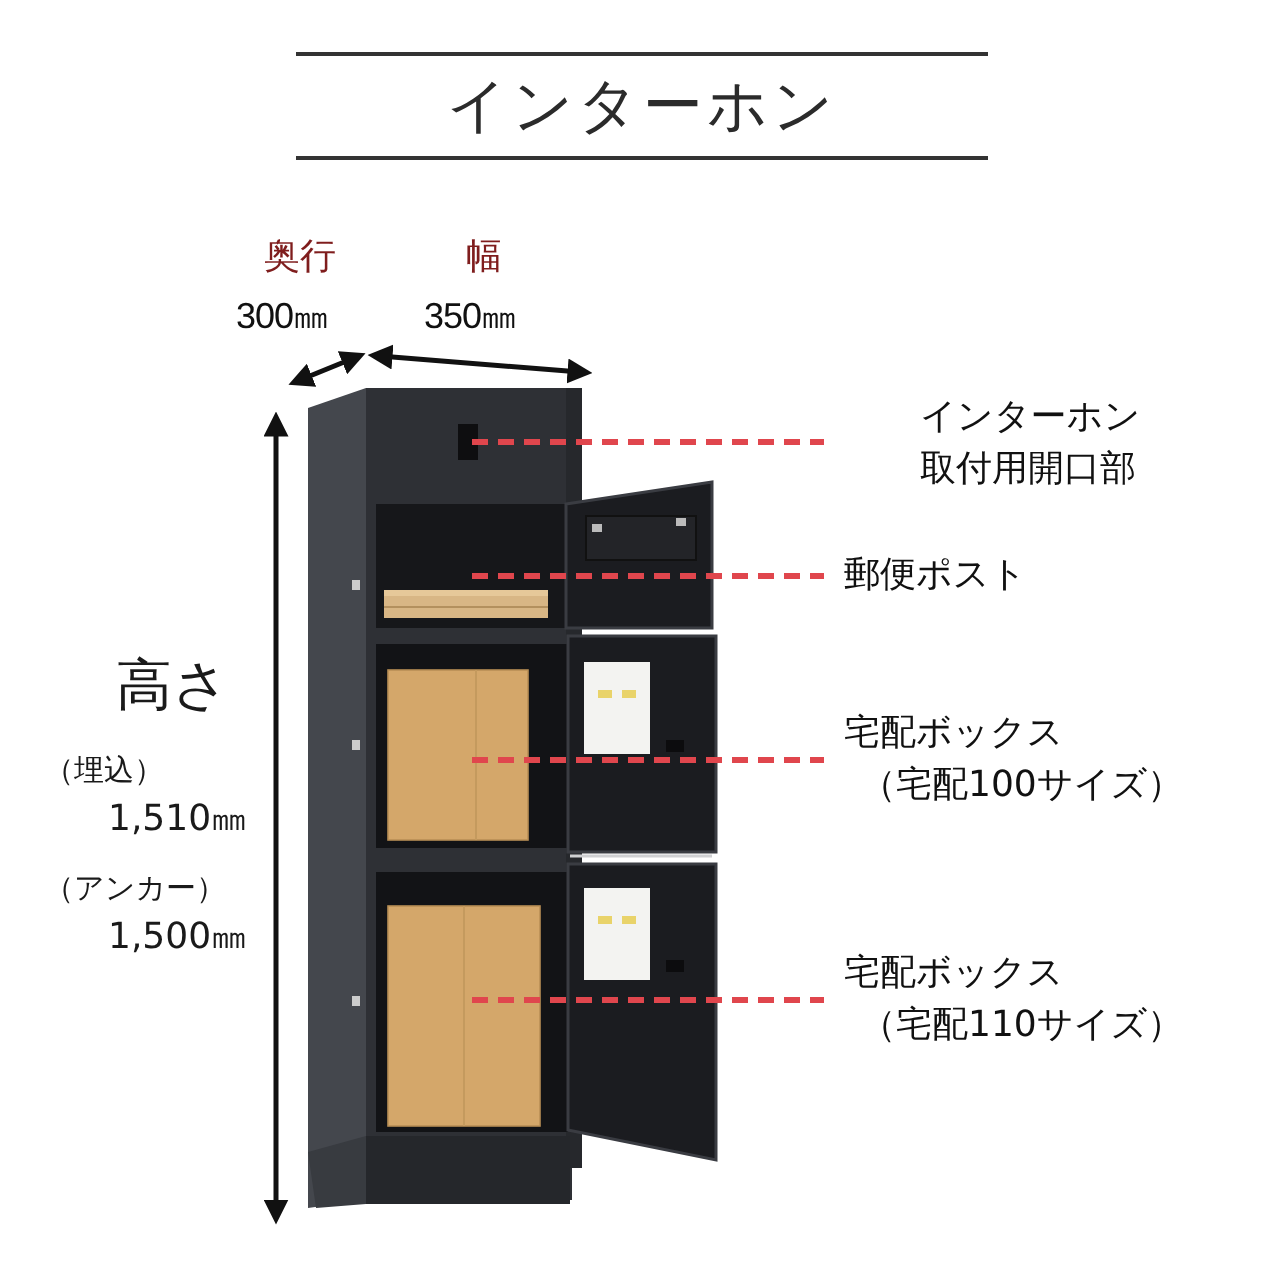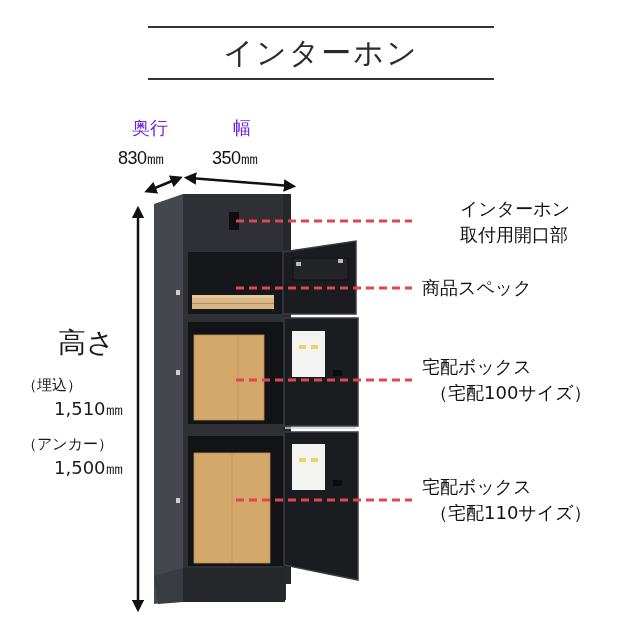--- a/index.html
+++ b/index.html
@@ -5,21 +5,21 @@
   * { box-sizing: border-box; margin: 0; padding: 0; }
   html, body { width: 640px; height: 640px; background: #ffffff; overflow: hidden; }
   body { position: relative; font-family: "DejaVu Sans", "Liberation Sans", sans-serif; color: #1a1a1a; }
 
   .title-wrap { position: absolute; left: 148px; top: 26px; width: 346px; height: 52px; }
   .title-line { position: absolute; left: 0; right: 0; height: 2px; background: #333; }
   .title-line.top { top: 0; }
   .title-line.bottom { top: 52px; }
   .title-text { position: absolute; left: 0; right: 0; top: 7px; text-align: center; font-size: 30px; letter-spacing: 2px; color: #2b2b2b; }
 
-  .dim-label { position: absolute; font-size: 18px; color: #6d28d9; text-align: center; font-family: "Liberation Sans", sans-serif; }
+  .dim-label { position: absolute; font-size: 18px; color: #7f1d1d; text-align: center; font-family: "Liberation Sans", sans-serif; }
   .dim-value { position: absolute; font-size: 18px; color: #111; font-family: "Liberation Sans Narrow", "Liberation Sans", sans-serif; letter-spacing: -0.5px; }
 
   .height-block { position: absolute; left: 22px; top: 324px; width: 120px; }
   .height-block .h-title { font-size: 28px; margin-left: 36px; }
   .height-block .h-sub { font-size: 15px; margin-top: 14px; }
   .height-block .h-val { font-size: 18px; margin-left: 32px; margin-top: 2px; }
 
   .callout { position: absolute; font-size: 18px; color: #111; line-height: 26px; white-space: nowrap; }
 
   svg.art { position: absolute; left: 0; top: 0; }
@@ -27,21 +27,21 @@
 </head>
 <body>
 
 <div class="title-wrap">
   <div class="title-line top"></div>
   <div class="title-text">インターホン</div>
   <div class="title-line bottom"></div>
 </div>
 
 <div class="dim-label" style="left:122px; top:116px; width:56px;">奥行</div>
-<div class="dim-value" style="left:118px; top:146px;">830㎜</div>
+<div class="dim-value" style="left:118px; top:146px;">300㎜</div>
 <div class="dim-label" style="left:222px; top:116px; width:40px;">幅</div>
 <div class="dim-value" style="left:212px; top:146px;">350㎜</div>
 
 <div class="height-block">
   <div class="h-title">高さ</div>
   <div class="h-sub">（埋込）</div>
   <div class="h-val">1,510㎜</div>
   <div class="h-sub">（アンカー）</div>
   <div class="h-val">1,500㎜</div>
 </div>
@@ -116,21 +116,21 @@
     <line x1="236" y1="380" x2="412" y2="380"></line>
     <line x1="236" y1="500" x2="412" y2="500"></line>
   </g>
 </svg>
 
 <div class="callout" style="left:422px; top:196px;margin-left:38px;">
   <div>インターホン</div>
   <div>取付用開口部</div>
 </div>
 <div class="callout" style="left:422px; top:275px;">
-  <div>商品スペック</div>
+  <div>郵便ポスト</div>
 </div>
 <div class="callout" style="left:422px; top:354px;">
   <div>宅配ボックス</div>
   <div style="margin-left:8px;">（宅配100サイズ）</div>
 </div>
 <div class="callout" style="left:422px; top:474px;">
   <div>宅配ボックス</div>
   <div style="margin-left:8px;">（宅配110サイズ）</div>
 </div>
 

